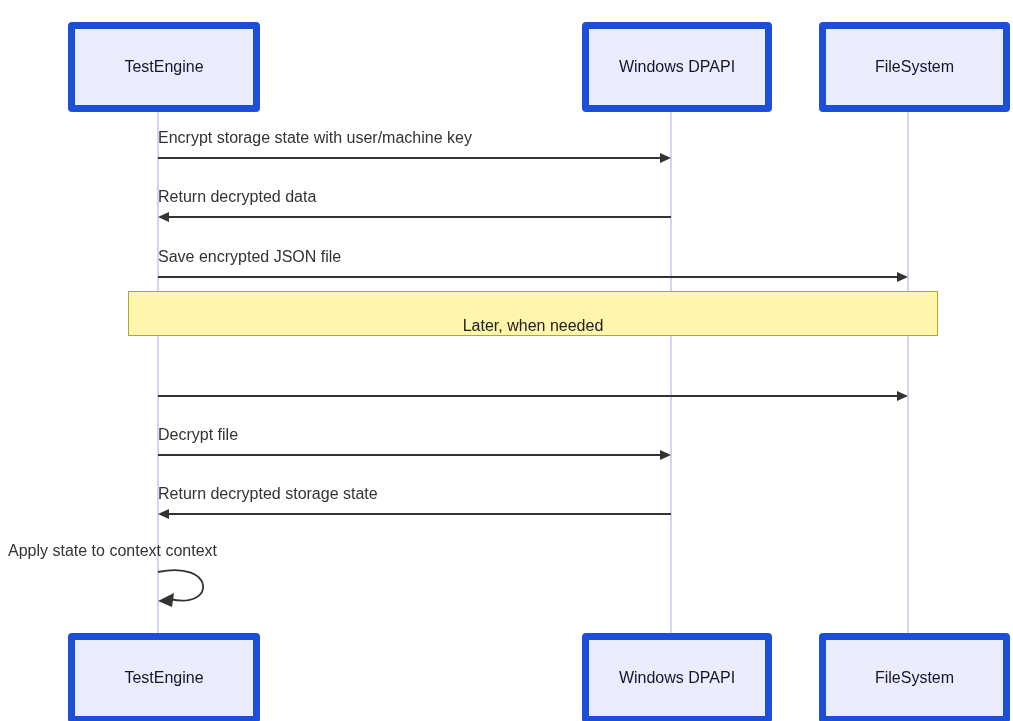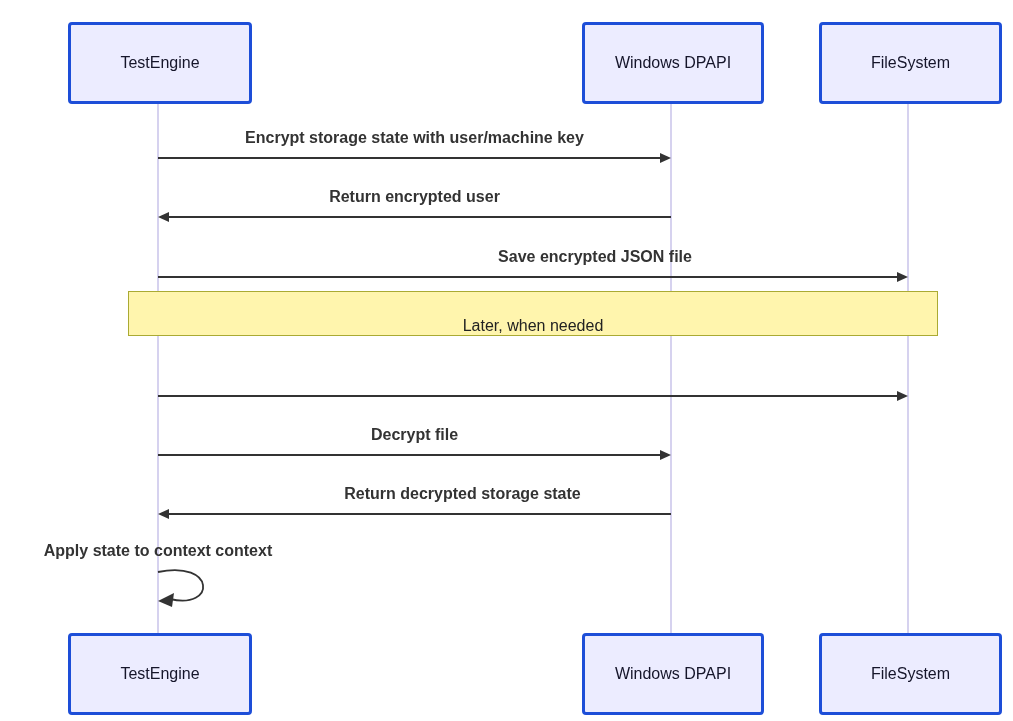--- a/index.html
+++ b/index.html
@@ -19,37 +19,35 @@
     position: absolute;
     top: 100px;
     width: 2px;
     height: 534px;
     background: #d6d2ef;
   }
   .actor {
     position: absolute;
     height: 76px;
     background: #ECECFF;
-    border: 3px solid #1d4ed8;
+    border: 7px solid #1d4ed8;
     border-radius: 4px;
     display: flex;
     align-items: center;
     justify-content: center;
     font-size: 16px;
     color: #15152a;
   }
   .msg-label {
     position: absolute;
     height: 20px;
     line-height: 20px;
-    text-align: center;
     font-size: 16px;
     color: #333333;
     white-space: nowrap;
-    font-weight: bold;
   }
   .msg-line {
     position: absolute;
     height: 2px;
     background: #333333;
   }
   .arrow-right {
     position: absolute;
     width: 0; height: 0;
     border-top: 5px solid transparent;
@@ -102,21 +100,21 @@
     <span>Windows DPAPI</span>
   </div>
   <div class="actor" style="left:819px;top:22px;width:177px">
     <span>FileSystem</span>
   </div>
 
   <div class="msg-label" style="left:158px;width:513px;top:128px">Encrypt storage state with user/machine key</div>
   <div class="msg-line" style="left:158px;width:502px;top:157px"></div>
   <div class="arrow-right" style="left:660px;top:153px"></div>
 
-  <div class="msg-label" style="left:158px;width:513px;top:187px">Return encrypted user</div>
+  <div class="msg-label" style="left:158px;width:513px;top:187px">Return decrypted data</div>
   <div class="msg-line" style="left:169px;width:502px;top:216px"></div>
   <div class="arrow-left" style="left:158px;top:212px"></div>
 
   <div class="msg-label" style="left:158px;width:874px;top:247px">Save encrypted JSON file</div>
   <div class="msg-line" style="left:158px;width:739px;top:276px"></div>
   <div class="arrow-right" style="left:897px;top:272px"></div>
 
   <div class="note">
     <span>Later, when needed</span>
   </div>

